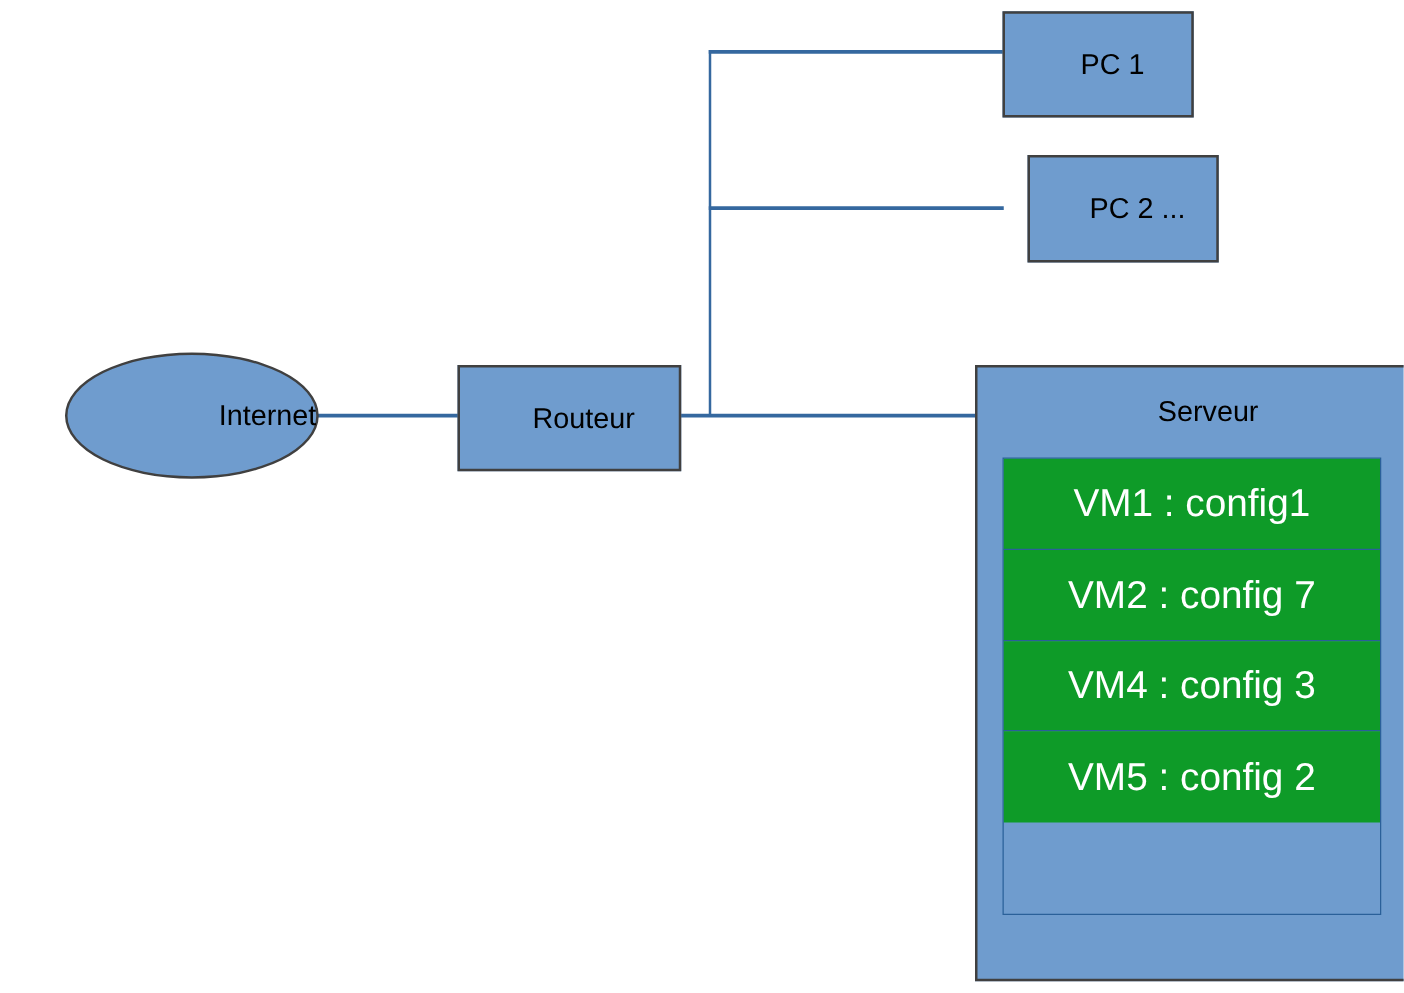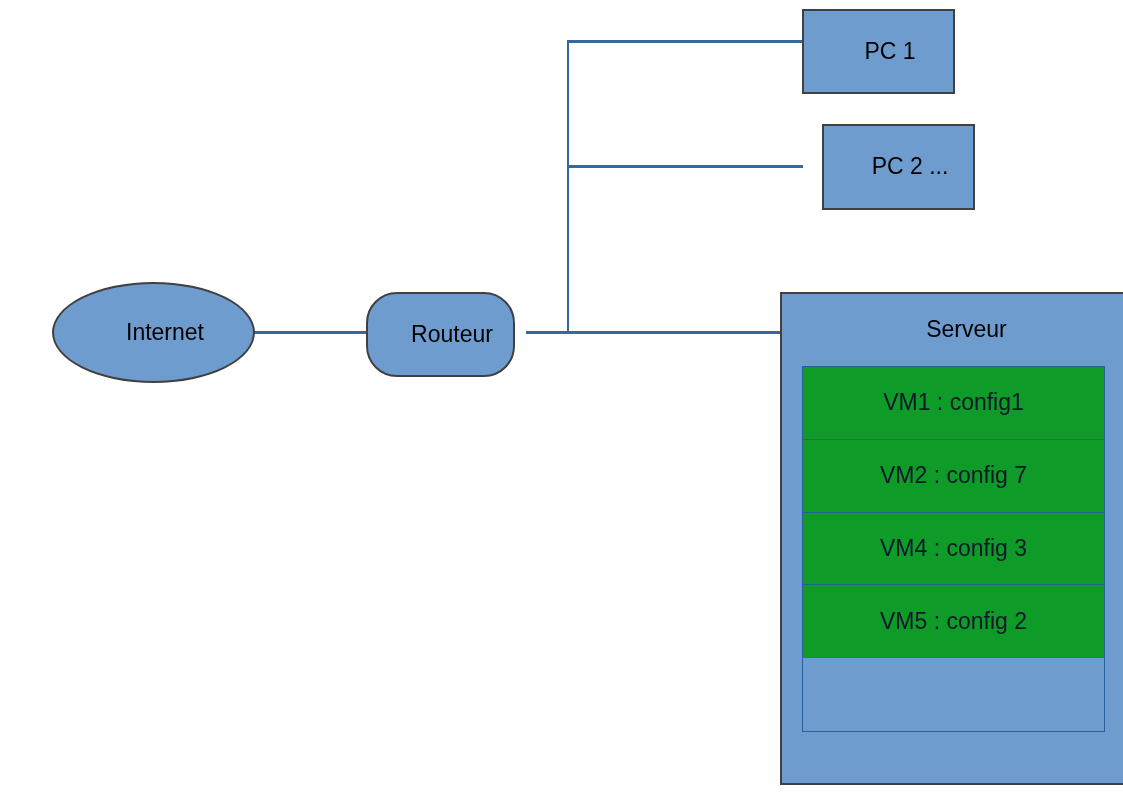--- a/index.html
+++ b/index.html
@@ -23,20 +23,21 @@
     display: flex;
     align-items: center;
     justify-content: center;
     color: #000000;
     font-size: 23px;
     line-height: 1.1;
     padding-left: 23px;
   }
   .ellipse {
     border-radius: 50%;
+    justify-content: flex-end;
   }
   .connector {
     position: absolute;
     background: #35689f;
   }
   .serveur-box {
     left: 780px;
     top: 292px;
     width: 350px;
     height: 493px;
@@ -63,29 +64,29 @@
     display: grid;
     grid-template-rows: repeat(5, 1fr);
   }
   .vm-row {
     box-sizing: border-box;
     background: #0e9b28;
     border-bottom: 1px solid #2a6099;
     display: flex;
     align-items: center;
     justify-content: center;
-    color: #0f172a;
-    font-size: 23px;
+    color: #ffffff;
+    font-size: 31px;
   }
   .vm-row:last-child {
     border-bottom: none;
   }
   
   .internet-node { left: 52px;  top: 282px; width: 203px; height: 101px; }
-  .routeur-node  { left: 366px; top: 292px; width: 149px; height: 85px; border-radius: 31px; }
+  .routeur-node  { left: 366px; top: 292px; width: 179px; height: 85px; }
   .pc1-node      { left: 802px; top: 9px;   width: 153px; height: 85px; }
   .pc2-node      { left: 802px; top: 124px; width: 153px; height: 86px; margin-left: 20px; }
   
   .edge-internet-routeur { left: 253px; top: 331px; width: 115px; height: 3px; }
   .edge-routeur-serveur  { left: 526px; top: 331px; width: 256px; height: 3px; }
   .edge-backbone-vert    { left: 567px; top: 40px;  width: 2px;   height: 293px; }
   .edge-to-pc1           { left: 567px; top: 40px;  width: 236px; height: 3px; }
   .edge-to-pc2           { left: 567px; top: 165px; width: 236px; height: 3px; }
 </style>
 </head>

